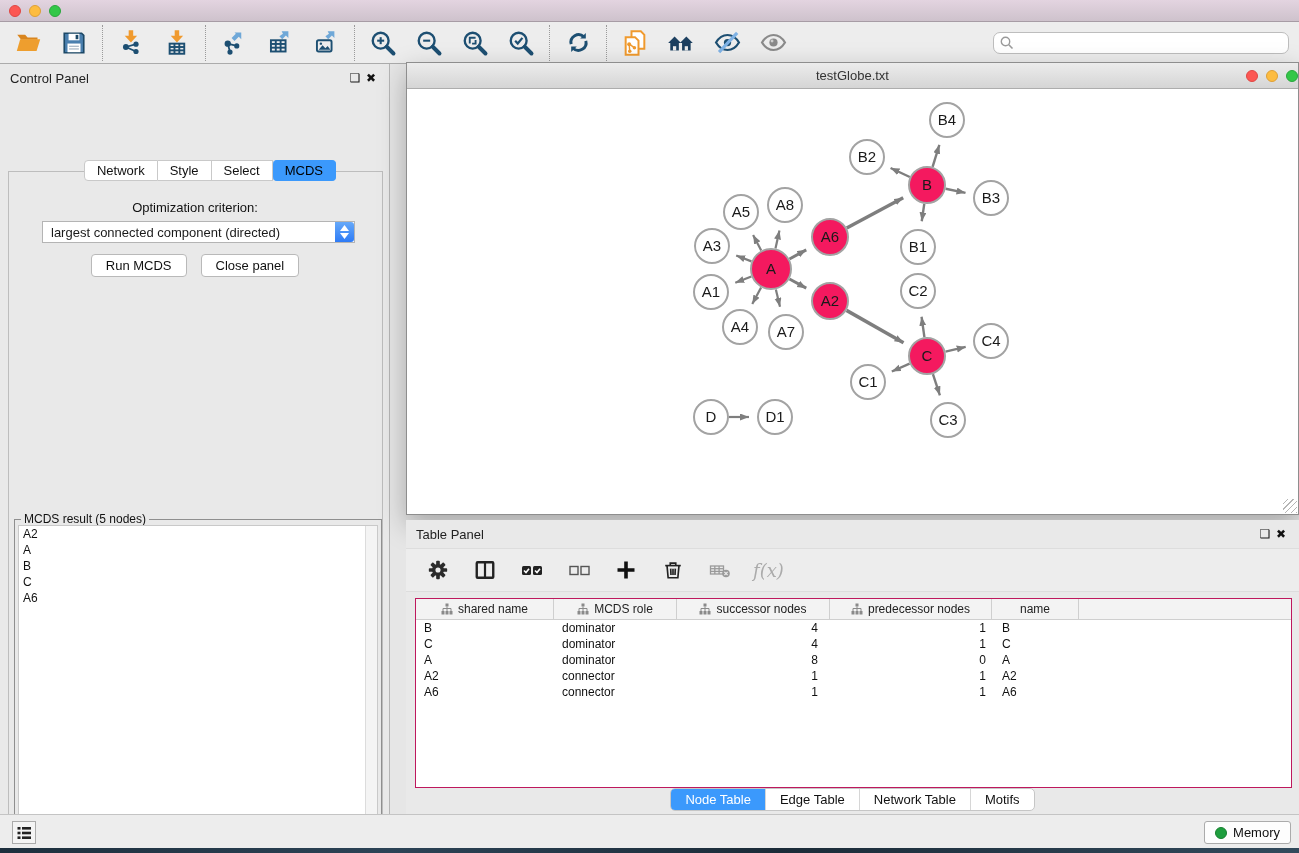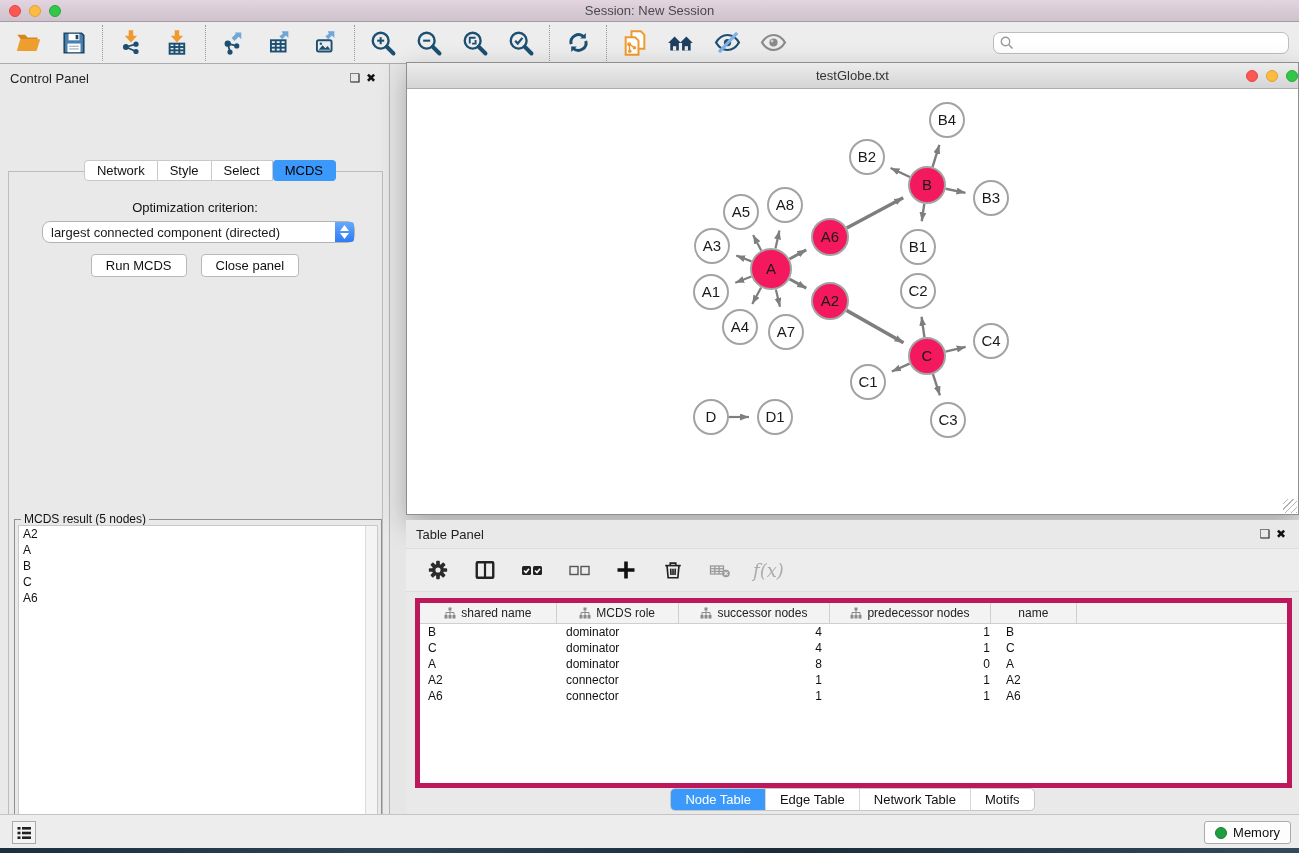--- a/index.html
+++ b/index.html
@@ -34,21 +34,21 @@
   .panel-head .spacer { flex:1; }
   .winbtn { font-size:12px; color:#111; width:16px; text-align:center; line-height:16px; }
   .cp-box { position:absolute; left:8px; top:107px; width:375px; height:697px; border:1px solid #BDBDBD; background:#E9E9E9; }
   .cp-tabs { position:absolute; left:0; top:96px; width:420px; display:flex; justify-content:center; z-index:2; }
   .cp-tab { background:#FFFFFF; border:1px solid #C9C9C9; border-left:none; padding:2px 12px; font-size:13px; color:#111; }
   .cp-tab:first-child { border-left:1px solid #C9C9C9; border-radius:4px 0 0 4px; }
   .cp-tab:last-child { border-radius:0 4px 4px 0; }
   .cp-tab.active { background:#3B99FC; color:#000000; border-color:#3B99FC; border-radius:4px; }
   .opt-label { position:absolute; left:0; top:136px; width:390px; text-align:center; font-size:13px; color:#111; }
   .dropdown { position:absolute; left:42px; top:157px; width:313px; height:22px; background:#fff;
-    border:1px solid #B4B4B4; border-radius:8px; display:flex; align-items:center; }
+    border:1px solid #B4B4B4; border-radius:0; display:flex; align-items:center; }
   .dropdown .val { flex:1; font-size:13px; padding-left:8px; white-space:nowrap; overflow:hidden; }
   .dropdown .spin { width:19px; height:20px; border-radius:0 3px 3px 0; background:linear-gradient(#66A9F9,#2E7BF6);
     display:flex; flex-direction:column; align-items:center; justify-content:center; gap:2px; }
   .cp-buttons { position:absolute; left:0; top:190px; width:390px; display:flex; justify-content:center; gap:14px; }
   .btn { background:#fff; border:1px solid #B9B9B9; border-radius:4px; font-size:13px; padding:3px 14px; color:#111; }
   .fieldset { position:absolute; left:14px; top:455px; width:368px; height:345px; border:1px solid #8F8F8F; }
   .fieldset .legend { position:absolute; left:6px; top:-8px; background:#E9E9E9; font-size:12px; padding:0 3px; color:#111; }
   .listbox { position:absolute; left:3px; top:5px; width:360px; height:335px; background:#fff; border:1px solid #C9C9C9; overflow:hidden; }
   .listbox .scroll { position:absolute; right:0; top:0; width:12px; height:100%; background:#F4F4F4; border-left:1px solid #DCDCDC; }
   .list-item { font-size:12px; line-height:16px; padding-left:4px; color:#111; }
@@ -62,21 +62,21 @@
   .net-canvas { position:absolute; left:0; top:26px; width:891px; height:425px; background:#fff; overflow:hidden; }
   .grip { position:absolute; right:1px; bottom:1px; width:14px; height:14px;
     background:repeating-linear-gradient(135deg, transparent 0 3px, #b5b5b5 3px 4px); }
 
   
   .table-panel { position:absolute; left:406px; top:520px; width:893px; height:294px; background:#E9E9E9; }
   .tp-toolbar { position:absolute; left:0; top:28px; width:893px; height:44px; background:#EDEDED;
     border-top:1px solid #DDDDDD; border-bottom:1px solid #DDDDDD; display:flex; align-items:center; gap:19px; padding-left:18px; }
   .tp-btn { width:28px; height:28px; display:flex; align-items:center; justify-content:center; }
   .fx { font-family:"DejaVu Serif", serif; font-style:italic; font-size:18px; color:#ABABAB; }
-  .tbl-wrap { position:absolute; left:9px; top:78px; width:877px; height:190px; background:#fff; border:5px solid #be185d; overflow:hidden; }
+  .tbl-wrap { position:absolute; left:9px; top:78px; width:877px; height:190px; background:#fff; border:1px solid #be185d; overflow:hidden; }
   .tbl-header { display:flex; height:21px; background:#F3F3F3; border-bottom:1px solid #CFCFCF; }
   .th { display:flex; align-items:center; justify-content:center; gap:5px; font-size:12px; color:#222;
     border-right:1px solid #CFCFCF; overflow:hidden; }
   .th:last-child { border-right:none; }
   .tr { display:flex; height:16px; }
   .td { font-size:12px; line-height:16px; overflow:hidden; white-space:nowrap; color:#111; }
   .tp-tabs { position:absolute; left:0; top:268px; width:893px; display:flex; justify-content:center; }
   .seg { display:flex; border:1px solid #C6C6C6; border-radius:5px; overflow:hidden; background:#fff; }
   .seg-item { padding:3px 14px; font-size:13px; color:#111; border-left:1px solid #D6D6D6; }
   .seg-item:first-child { border-left:none; }
@@ -89,21 +89,20 @@
   .memory-btn { position:absolute; right:8px; top:6px; height:23px; background:#FDFDFD; border:1px solid #ABABAB; border-radius:3px;
     display:flex; align-items:center; gap:6px; padding:0 10px; font-size:13px; color:#111; }
   .mem-dot { width:12px; height:12px; border-radius:50%; background:#1E9E3E; border:1px solid #16812F; }
   .desktop-strip { position:absolute; left:0; top:848px; width:1299px; height:5px;
     background:linear-gradient(90deg,#1d2f3d,#2c4356 30%,#1b2b38 60%,#324a5c); }
 </style>
 </head>
 <body>
 
 <div class="titlebar">
-  <div class="titlebar-title">Session: New Session</div>
   <div class="lights">
     <div class="light red"></div>
     <div class="light yellow"></div>
     <div class="light green"></div>
   </div>
 </div>
 
 <div class="toolbar">
   <div class="tgroup">
     <div class="tbtn">

